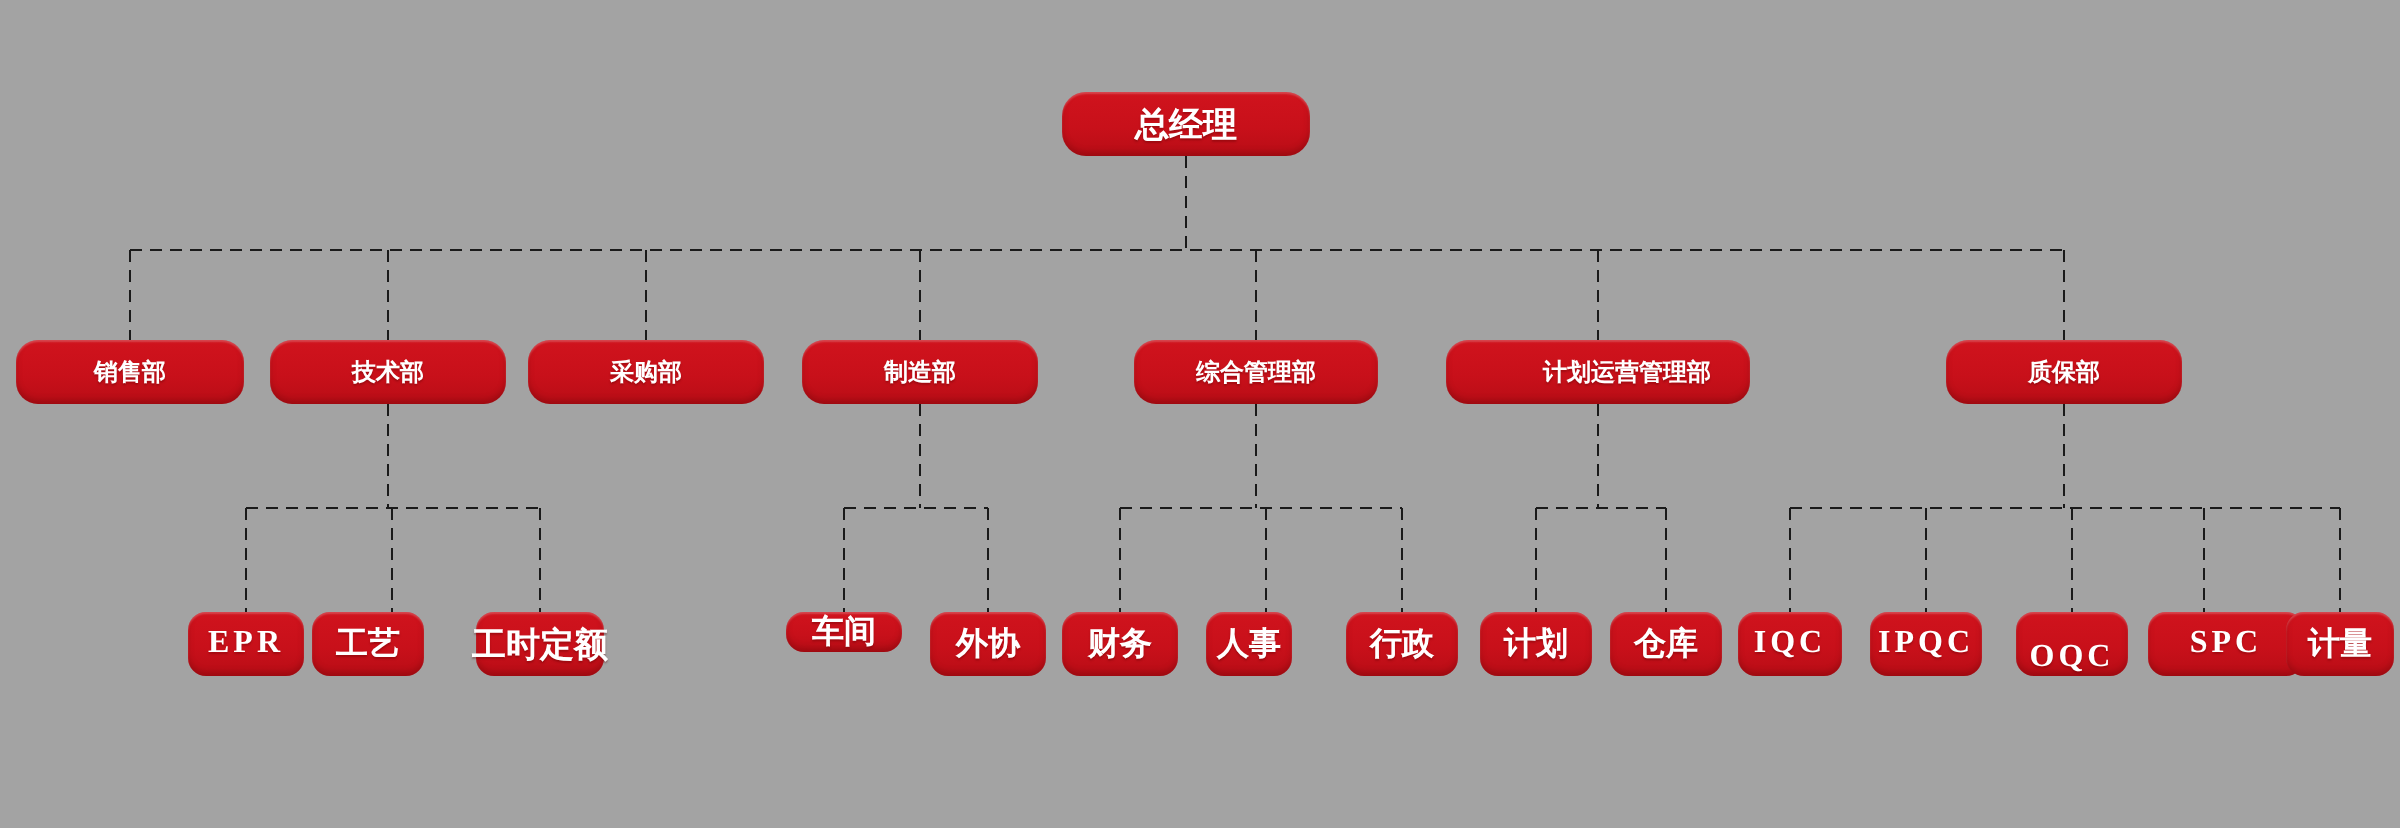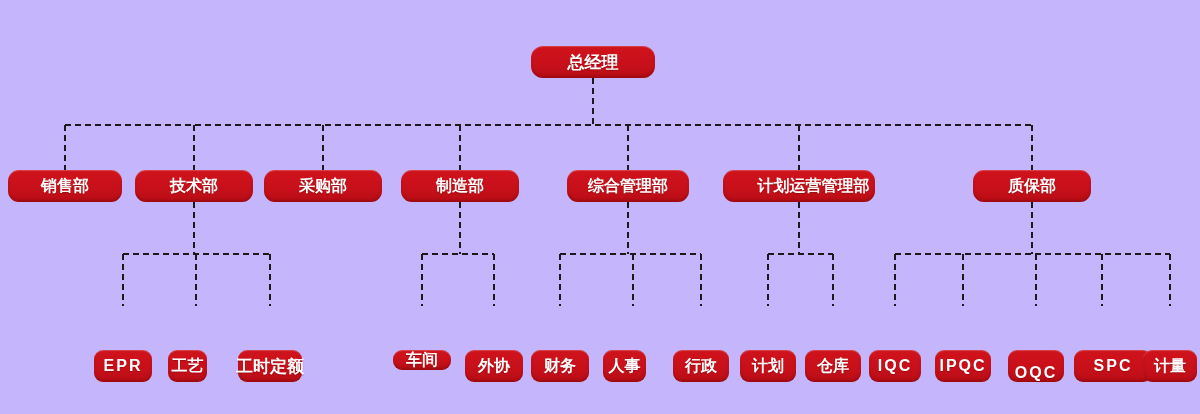--- a/index.html
+++ b/index.html
@@ -4,23 +4,23 @@
 <style>
   html, body {
     margin: 0;
     padding: 0;
     background: #ffffff;
   }
   #canvas {
     position: relative;
     width: 1200px;
     height: 414px;
-    background: #c4b5fd;
+    background: #a3a3a3;
     overflow: hidden;
-    font-family: Liberation Sans, sans-serif;
+    font-family: Liberation Serif, serif;
   }
   #wires {
     position: absolute;
     left: 0;
     top: 0;
     width: 1200px;
     height: 414px;
   }
   .node {
     position: absolute;
@@ -28,22 +28,22 @@
     display: flex;
     align-items: center;
     justify-content: center;
     background: linear-gradient(180deg, #d0131d 0%, #c8101a 55%, #b90d16 100%);
     color: #ffffff;
     font-weight: bold;
     white-space: nowrap;
     box-shadow: inset 0 1px 1px rgba(255,255,255,0.22), inset 0 -2px 3px rgba(80,0,0,0.28);
   }
   .node.level-1 { border-radius: 12px; font-size: 17px; }
-  .node.level-2 { border-radius: 11px; font-size: 16px; }
-  .node.level-3 { border-radius: 9px;  font-size: 16px; margin-top: 44px; }
+  .node.level-2 { border-radius: 11px; font-size: 12px; }
+  .node.level-3 { border-radius: 9px;  font-size: 16px; }
   .node .label {
     display: block;
     padding: 0 2px;
     text-shadow: 0 1px 1px rgba(90,0,0,0.35);
   }
 </style>
 </head>
 <body>
 
 <div id="canvas">
@@ -89,21 +89,21 @@
       </div>
       <div class="node level-2" style="left: 8px; top: 170px; width: 114px; height: 32px;">
         <span class="label">销售部</span>
       </div>
       <div class="node level-2" style="left: 135px; top: 170px; width: 118px; height: 32px;">
         <span class="label">技术部</span>
       </div>
       <div class="node level-3" style="left: 94px; top: 306px; width: 58px; height: 32px;">
         <span class="label" style="letter-spacing: 2px;">EPR</span>
       </div>
-      <div class="node level-3" style="left: 168px; top: 306px; width: 39px; height: 32px;">
+      <div class="node level-3" style="left: 156px; top: 306px; width: 56px; height: 32px;">
         <span class="label">工艺</span>
       </div>
       <div class="node level-3" style="left: 238px; top: 306px; width: 64px; height: 32px;">
         <span class="label" style="font-size: 17px;">工时定额</span>
       </div>
       <div class="node level-2" style="left: 264px; top: 170px; width: 118px; height: 32px;">
         <span class="label">采购部</span>
       </div>
       <div class="node level-2" style="left: 401px; top: 170px; width: 118px; height: 32px;">
         <span class="label">制造部</span>

